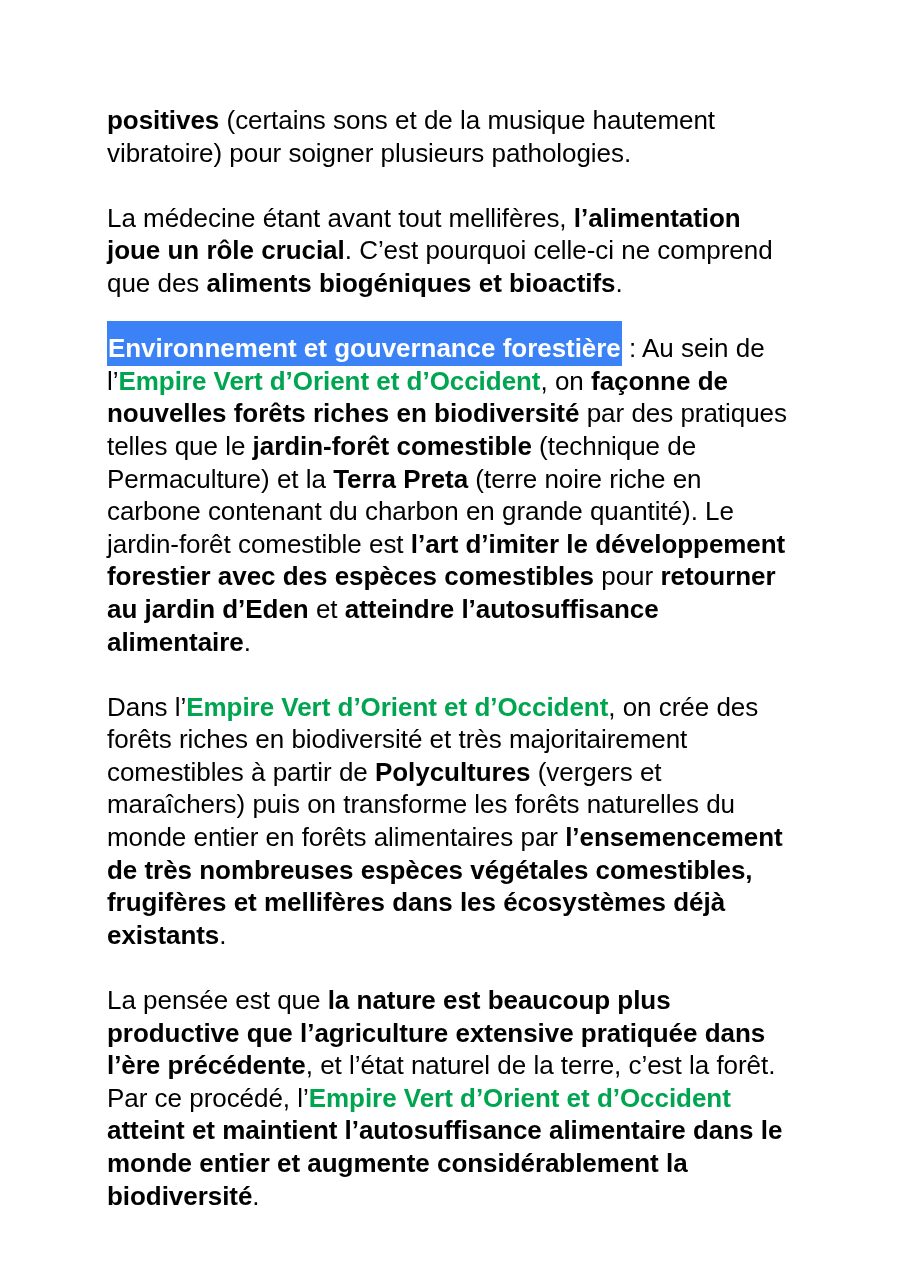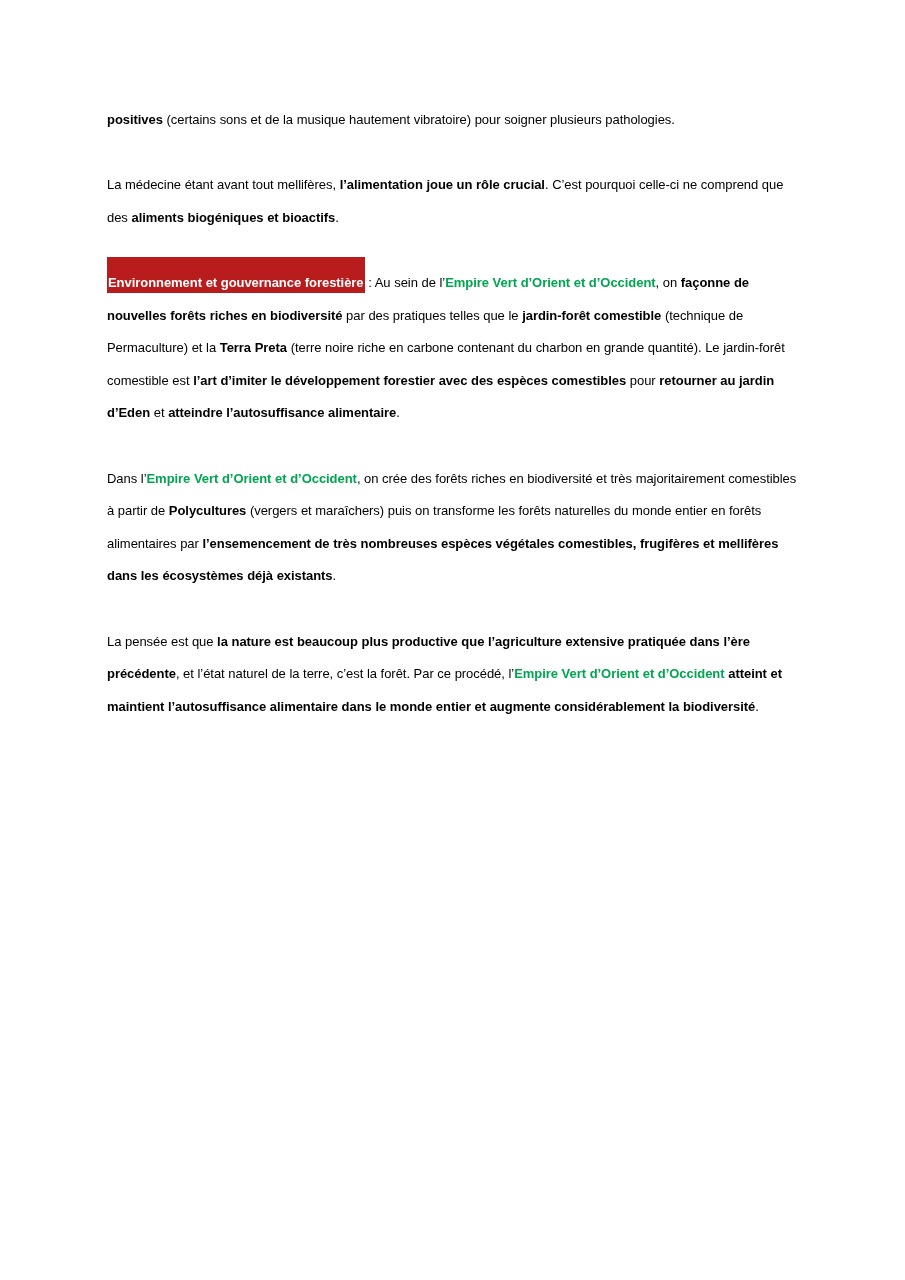--- a/index.html
+++ b/index.html
@@ -28,21 +28,21 @@
   .content {
     position: absolute;
     left: 107px;
     top: 104px;
     width: 690px;
   }
 
   p.para {
     margin: 0;
     padding: 0;
-    font-size: 13px;
+    font-size: 26px;
     line-height: 32.6px;
     letter-spacing: -0.05px;
     color: #000000;
     text-align: left;
     word-spacing: 0.1px;
   }
 
   
   p.para + p.para {
     margin-top: 32.6px;
@@ -55,24 +55,24 @@
   .b {
     font-weight: bold;
   }
 
   .green {
     color: #00A550;
     font-weight: bold;
   }
 
   .hl {
-    background-color: #b91c1c;
+    background-color: #3b82f6;
     color: #ffffff;
     font-weight: bold;
-    padding: 18px 1px 3px 1px;
+    padding: 12px 1px 3px 1px;
     box-decoration-break: clone;
     -webkit-box-decoration-break: clone;
   }
 </style>
 </head>
 <body>
 
 <div class="page">
   <div class="content">
 

